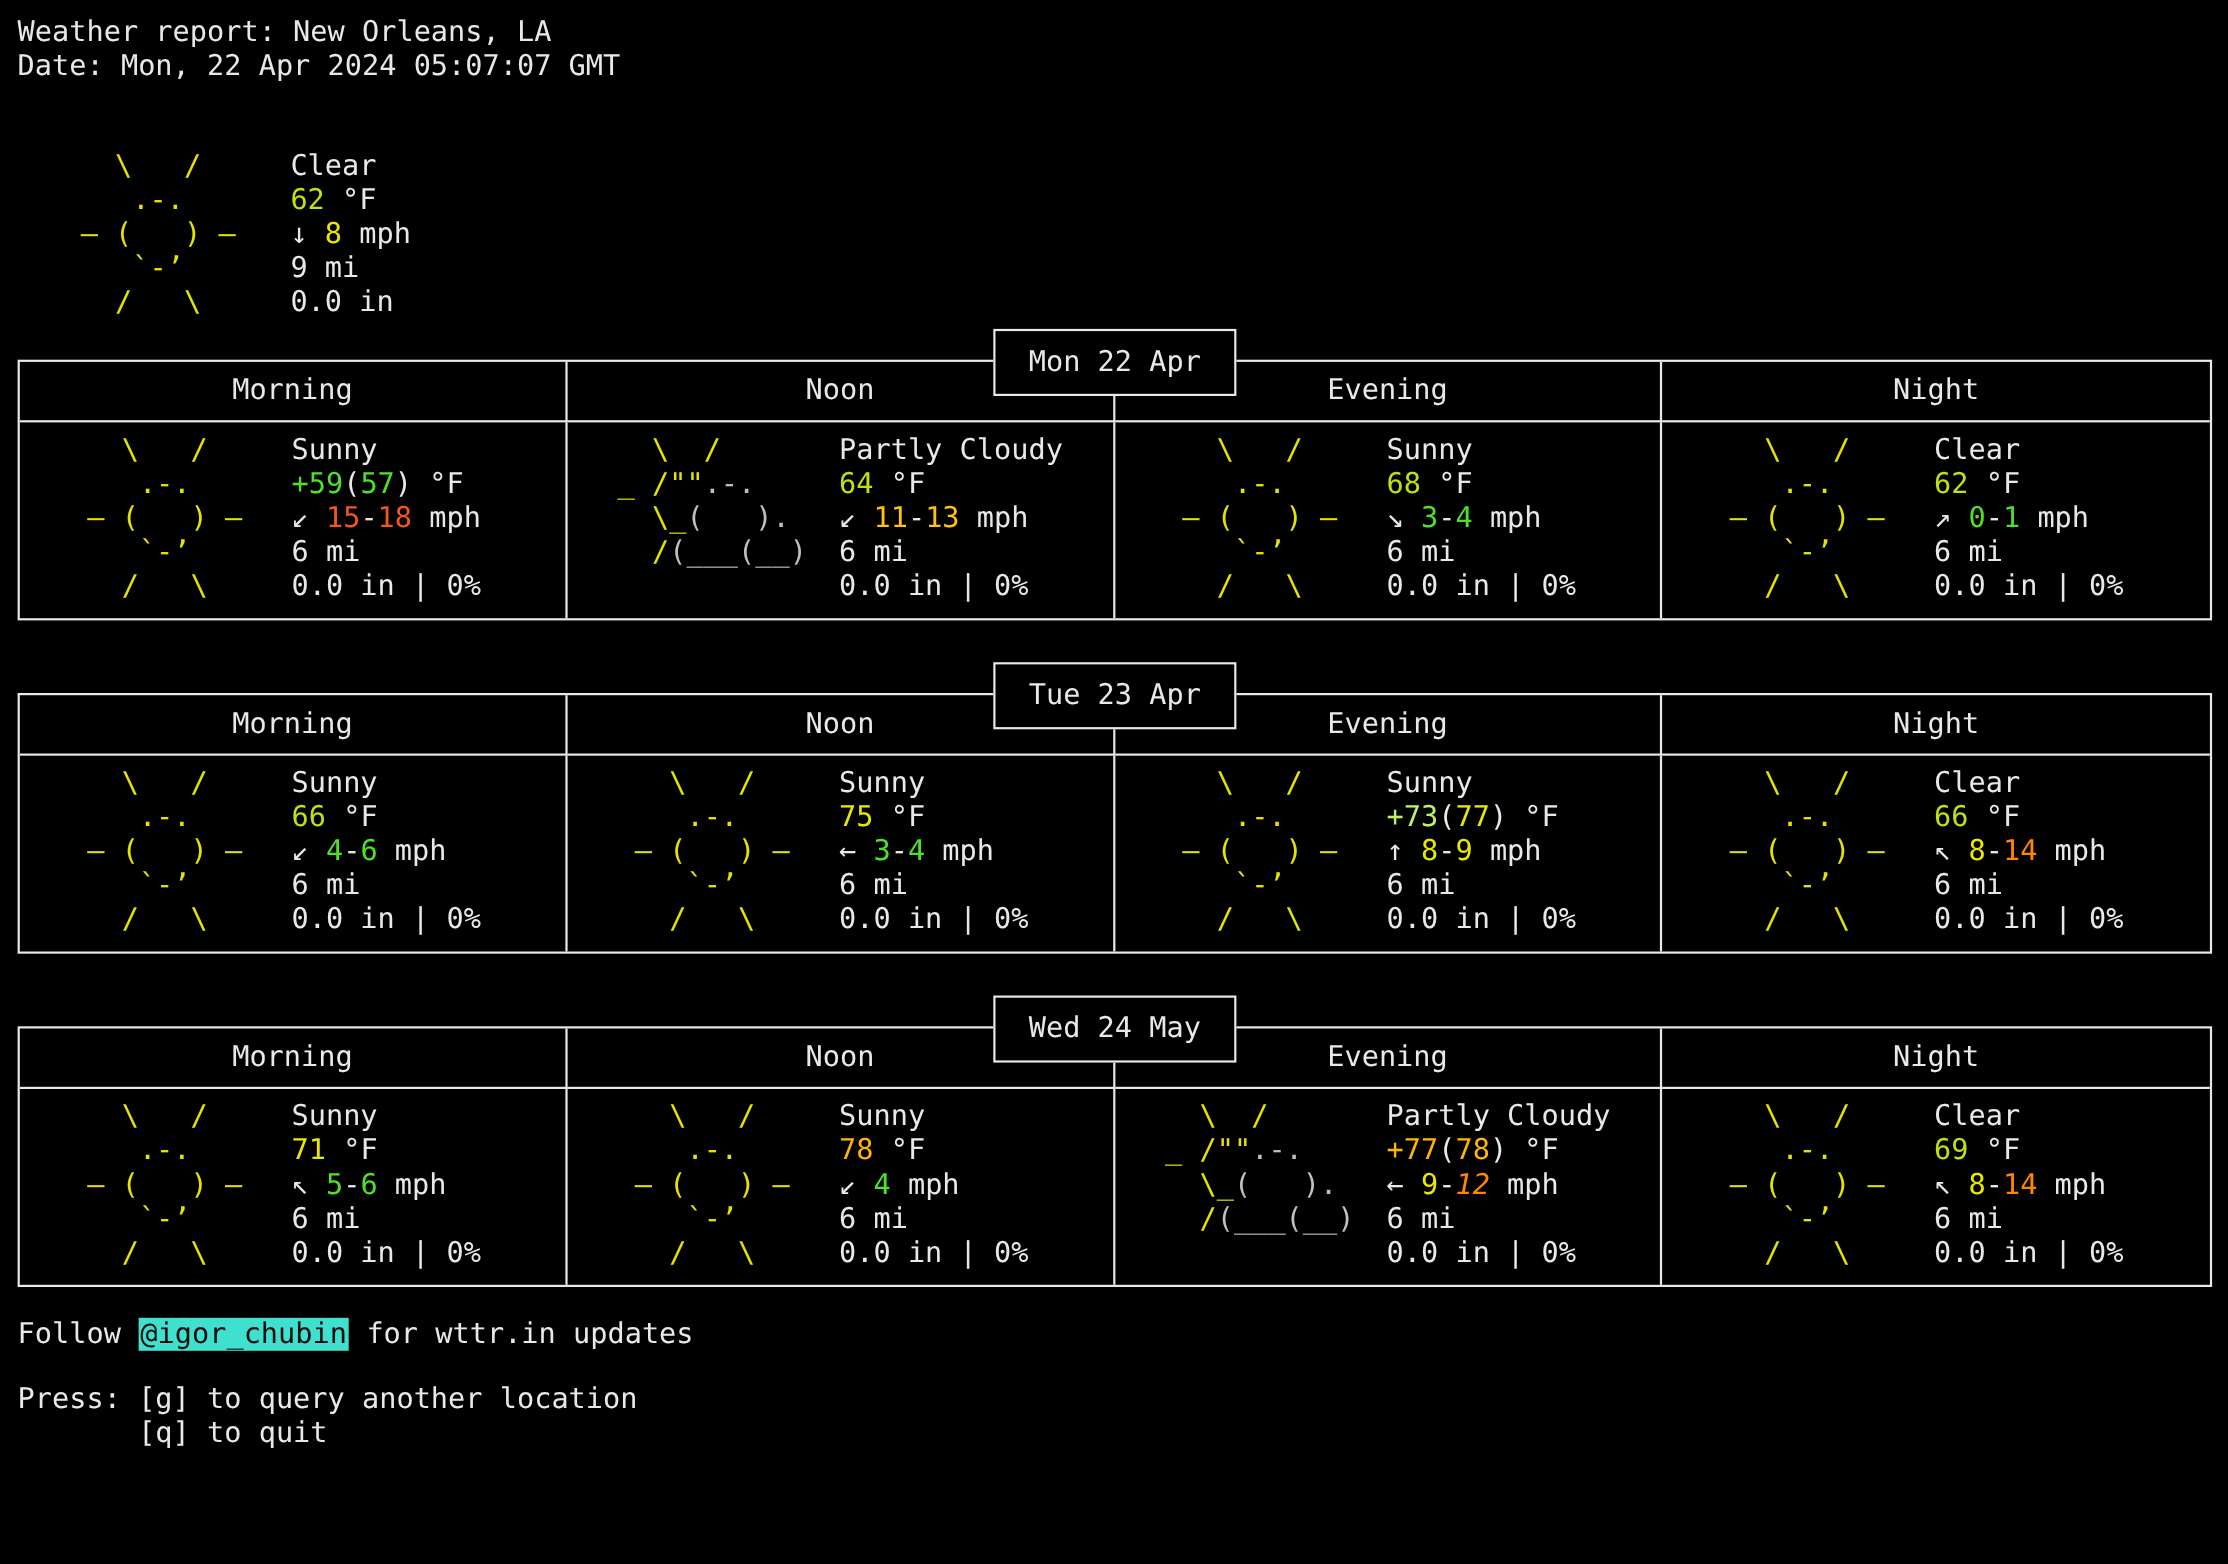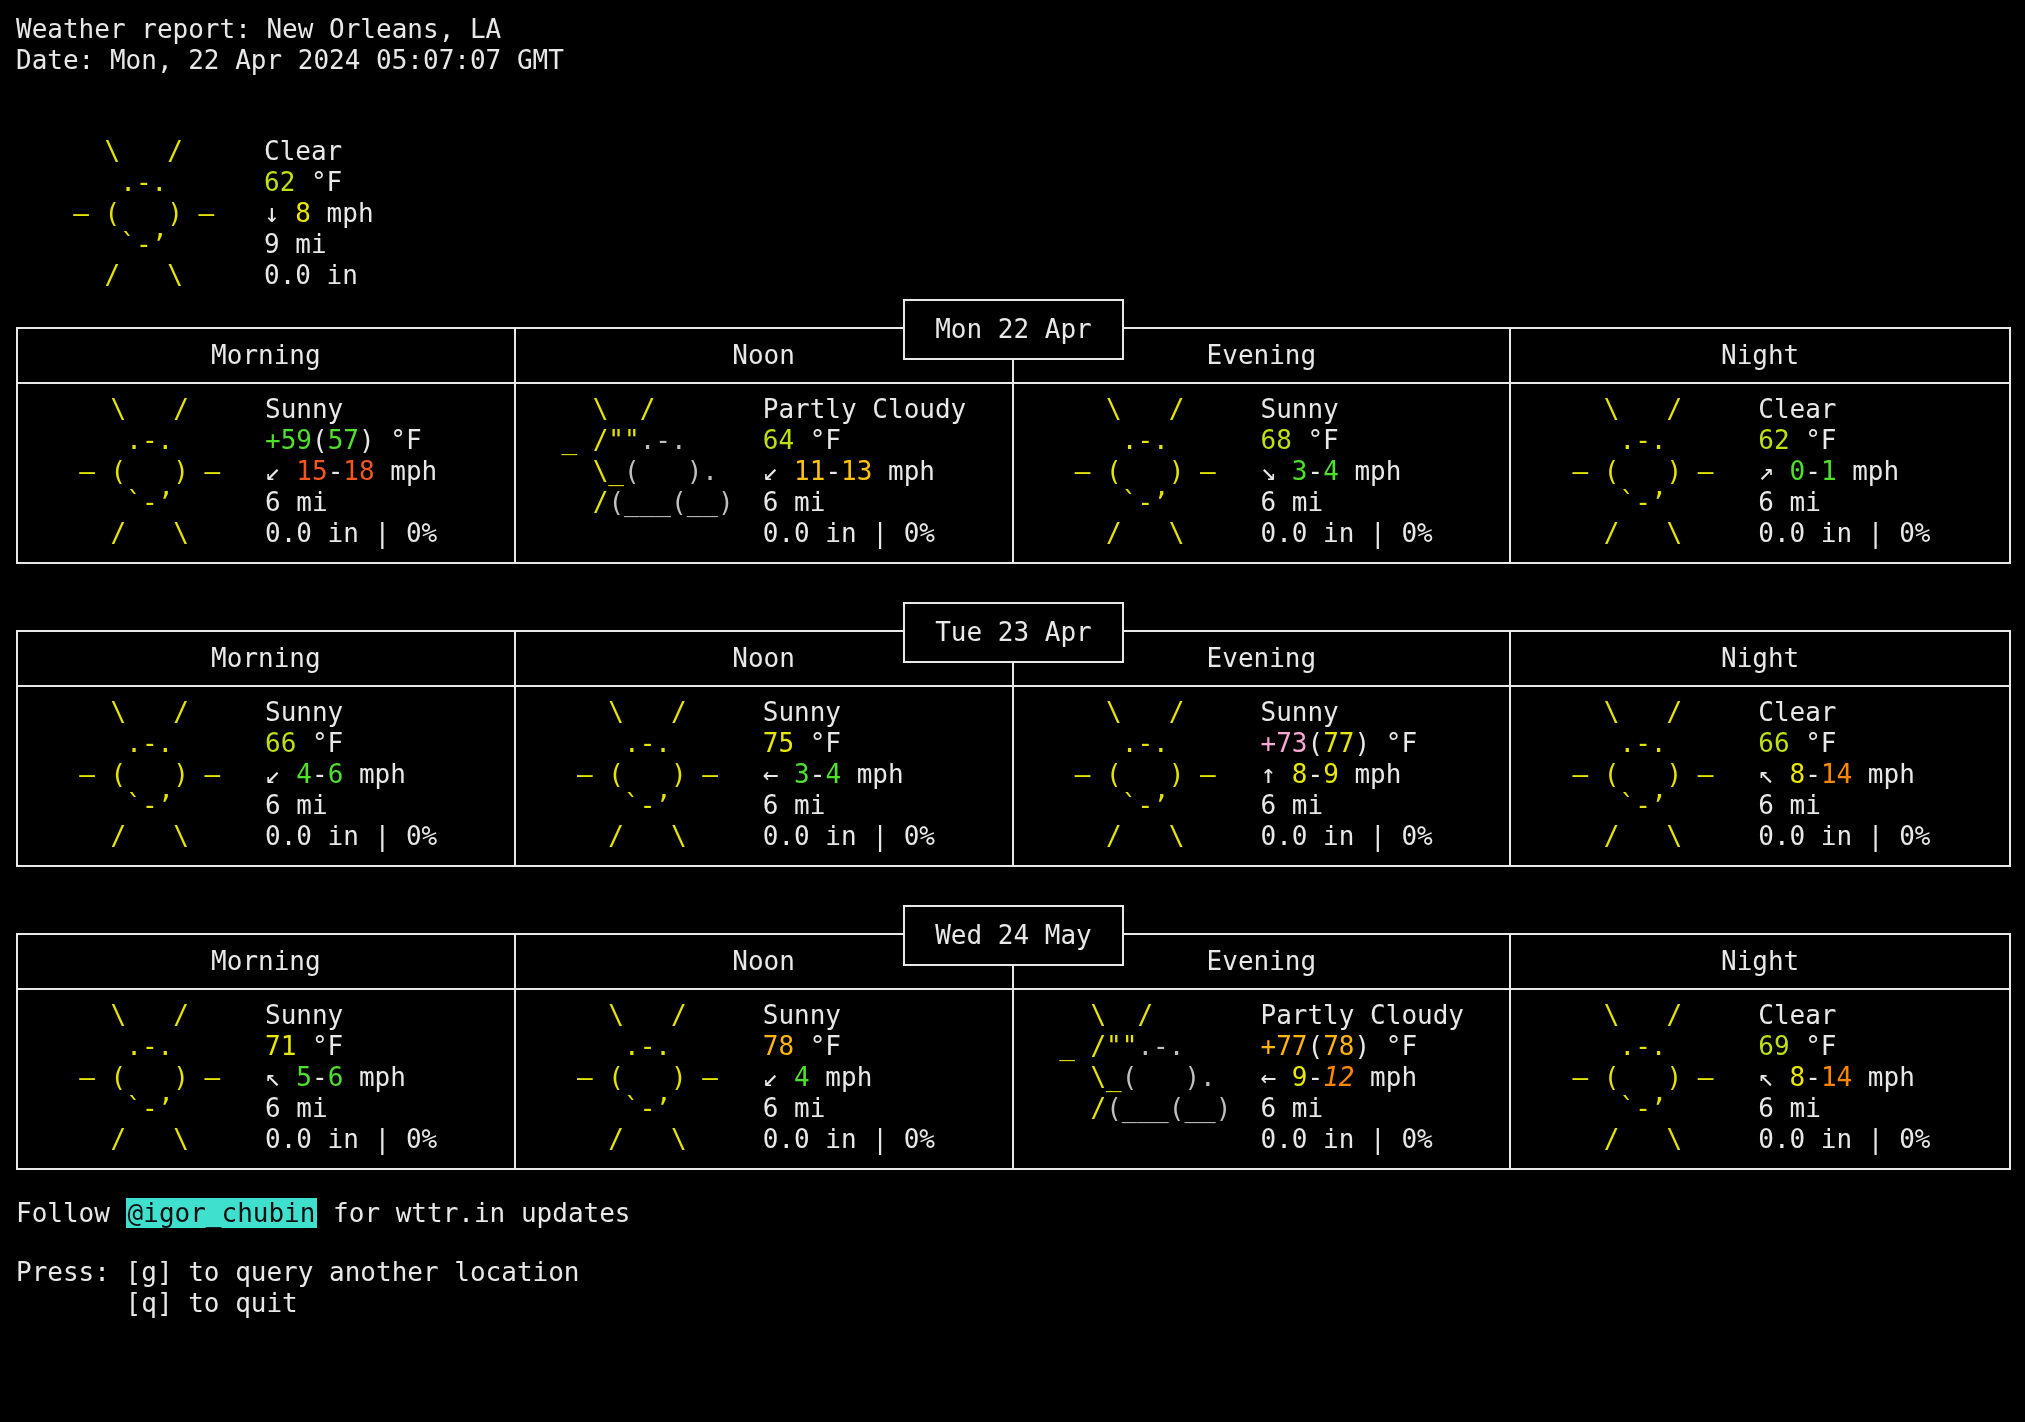--- a/index.html
+++ b/index.html
@@ -187,21 +187,21 @@
             <div class="cell">
               <div class="iconblock">
                 <div class="line"><span style="color: rgb(228, 228, 0);">    \   /</span></div>
                 <div class="line"><span style="color: rgb(228, 228, 0);">     .-.</span></div>
                 <div class="line"><span style="color: rgb(228, 228, 0);">  ― (   ) ―</span></div>
                 <div class="line"><span style="color: rgb(228, 228, 0);">     `-’</span></div>
                 <div class="line"><span style="color: rgb(228, 228, 0);">    /   \</span></div>
               </div>
               <div class="txtblock">
                 <div class="line"><span style="color: rgb(232, 232, 232);">Sunny</span></div>
-                <div class="line"><span style="color: #f9a8d4;">+73</span><span style="color: rgb(232, 232, 232);">(</span><span style="color: rgb(232, 232, 0);">77</span><span style="color: rgb(232, 232, 232);">) °F</span></div>
+                <div class="line"><span style="color: #bef264;">+73</span><span style="color: rgb(232, 232, 232);">(</span><span style="color: rgb(232, 232, 0);">77</span><span style="color: rgb(232, 232, 232);">) °F</span></div>
                 <div class="line"><span style="color: rgb(232, 232, 232);">↑ </span><span style="color: rgb(232, 232, 0);">8</span><span style="color: rgb(232, 232, 232);">-</span><span style="color: rgb(232, 232, 0);">9</span><span style="color: rgb(232, 232, 232);"> mph</span></div>
                 <div class="line"><span style="color: rgb(232, 232, 232);">6 mi</span></div>
                 <div class="line"><span style="color: rgb(232, 232, 232);">0.0 in | 0%</span></div>
               </div>
             </div>
             <div class="cell">
               <div class="iconblock">
                 <div class="line"><span style="color: rgb(228, 228, 0);">    \   /</span></div>
                 <div class="line"><span style="color: rgb(228, 228, 0);">     .-.</span></div>
                 <div class="line"><span style="color: rgb(228, 228, 0);">  ― (   ) ―</span></div>

